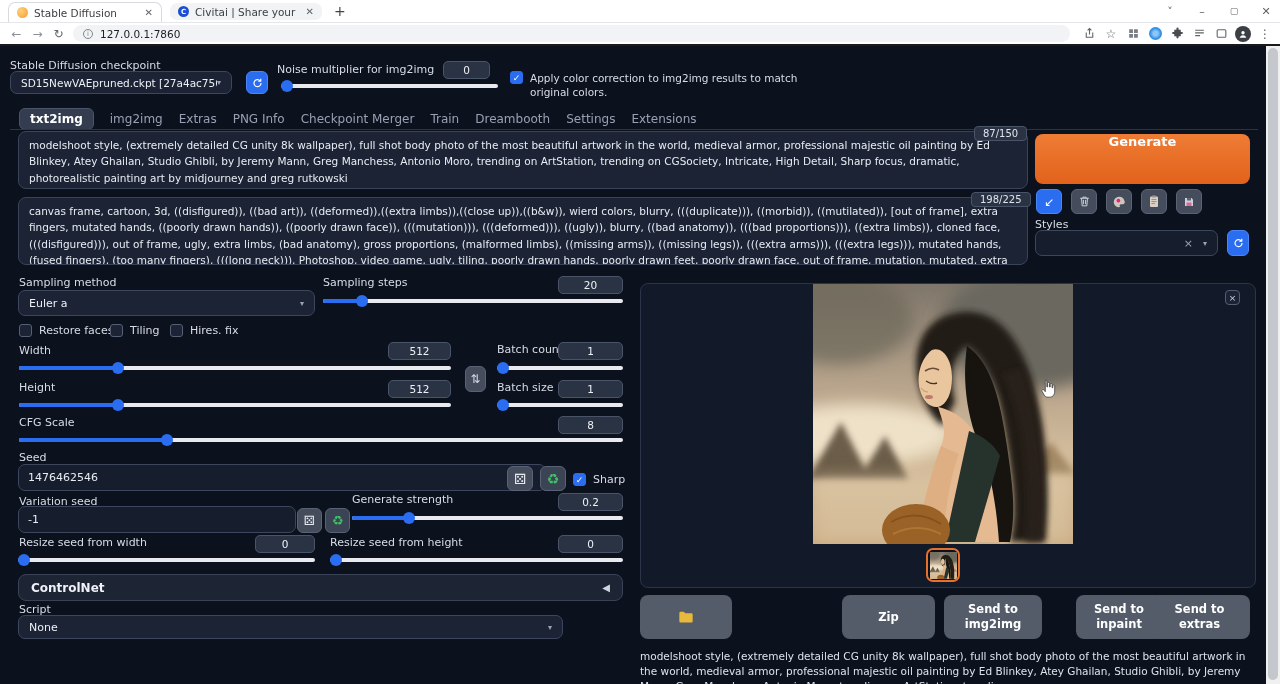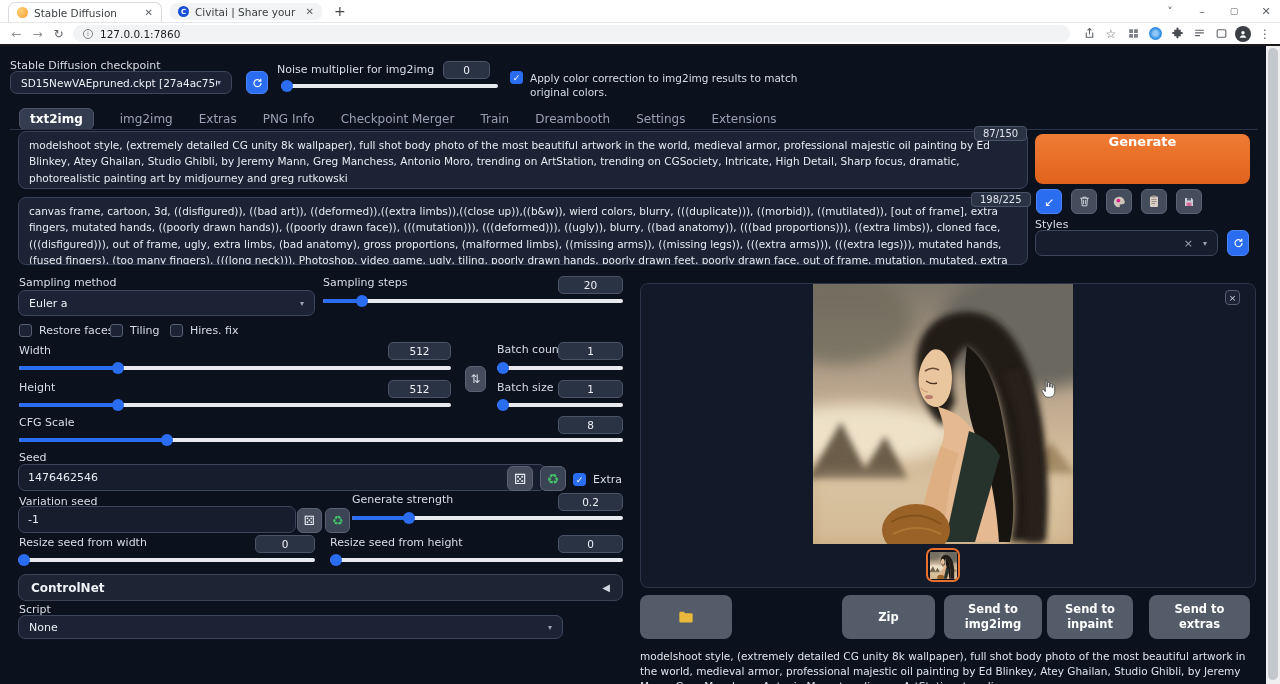--- a/index.html
+++ b/index.html
@@ -36,21 +36,21 @@
   .caret{margin-left:auto;color:#9aa3b5;font-size:8px}
   .inputbox{position:absolute;background:#161d2c;border:1px solid #3c475e;border-radius:7px;color:#e8ecf3;font-size:11px;display:flex;align-items:center;padding:0 9px}
   .chip{position:absolute;background:#2a3344;border:1px solid #4a5468;border-radius:4px;font-size:10px;color:#dfe4ec;padding:1px 8px;z-index:5}
   .ta{position:absolute;background:#1b2334;border:1px solid #39445a;border-radius:8px;color:#e8ecf3;font-size:10.5px;line-height:1.55;padding:5px 10px;overflow:hidden}
   .cb{position:absolute;display:flex;align-items:flex-start;gap:7px}
   .cbbox{width:13px;height:13px;border:1px solid #556074;border-radius:3px;background:#1b2334;flex:0 0 auto;color:transparent;font-size:9px;line-height:12px;text-align:center}
   .cb.checked .cbbox{background:#2a6df0;border-color:#2a6df0;color:#fff}
   .cblbl{font-size:11px;color:#d7dce6}
   .smbtn{position:absolute;background:#454d5d;border:1px solid #5a6375;border-radius:6px;display:flex;align-items:center;justify-content:center}
   .smbtn.blue{background:#2a6df0;border-color:#4a86f5}
-  .navtabs{position:absolute;left:19px;top:107px;display:flex;align-items:center;gap:26px;height:23px}
+  .navtabs{position:absolute;left:19px;top:107px;display:flex;align-items:center;gap:16px;height:23px}
   .navtab{font-size:12px;color:#98a1b3;white-space:nowrap}
   .navtab.active{background:#343d4f;border:1px solid #4a5468;border-radius:6px;color:#fff;font-weight:bold;padding:3px 10px;font-size:12px}
   .tabline{position:absolute;left:10px;top:129px;width:1248px;height:1px;background:#2a3347}
   .genbtn{position:absolute;left:1035px;top:134px;width:215px;height:50px;border-radius:8px;background:linear-gradient(180deg,#ef7c35,#e2621c);display:flex;justify-content:center;color:#fff;font-weight:bold;font-size:13px}
   .outpanel{position:absolute;left:640px;top:283px;width:616px;height:305px;background:#121928;border:1px solid #2b3448;border-radius:8px}
   .graybtn{position:absolute;top:595px;height:44px;background:#545b69;border-radius:8px;color:#fff;font-size:11.5px;font-weight:bold;display:flex;align-items:center;justify-content:center;text-align:center;line-height:1.3;padding:0 6px}
   .scrollbar{position:absolute;right:0;top:46px;width:14px;height:638px;background:#f0f0f0}
   .scrollthumb{position:absolute;left:2px;top:2px;width:10px;height:632px;background:#c4c7cc;border-radius:5px}
   .acc{position:absolute;left:18px;top:574px;width:605px;height:27px;background:#1d2434;border:1px solid #3a4356;border-radius:8px;display:flex;align-items:center;padding:0 12px;color:#f0f2f7;font-size:12px;font-weight:bold}
   .accarrow{margin-left:auto;color:#cfd5df;font-size:10px;font-weight:normal}
@@ -280,21 +280,21 @@
     <span>1476462546</span>
   </div>
   <div class="smbtn" style="left:507px;top:466px;width:26px;height:25px;color:#e6e9ef;font-size:14px">
     <span>⚄</span>
   </div>
   <div class="smbtn" style="left:540px;top:466px;width:26px;height:25px;color:#43c167;font-size:14px;background:#3a4455">
     <span>♻</span>
   </div>
   <div class="cb checked" style="left:573px;top:473px">
     <span class="cbbox">✓</span>
-    <span class="cblbl">Extra</span>
+    <span class="cblbl">Sharp</span>
   </div>
 
   <div class="lbl" style="left:19px;top:495px">Variation seed</div>
   <div class="inputbox" style="left:18px;top:506px;width:278px;height:27px">
     <span>-1</span>
   </div>
   <div class="smbtn" style="left:297px;top:508px;width:25px;height:25px;color:#e6e9ef;font-size:13px">
     <span>⚄</span>
   </div>
   <div class="smbtn" style="left:325px;top:508px;width:25px;height:25px;color:#43c167;font-size:13px;background:#3a4455">
@@ -386,21 +386,21 @@
     <svg width="16" height="14" viewBox="0 0 24 20">
         <path d="M2 4c0-1.1.8-2 1.8-2h5l2 2.2h9.4c1 0 1.8.9 1.8 2v10c0 1.1-.8 2-1.8 2H3.8C2.8 18.2 2 17.3 2 16.2Z" fill="#e9b93d"></path>
       </svg>
   </div>
   <div class="graybtn" style="left:842px;width:93px">
     <span>Zip</span>
   </div>
   <div class="graybtn" style="left:944px;width:98px">
     <span style="width:60px">Send to img2img</span>
   </div>
-  <div class="graybtn" style="left:1047px;width:86px">
+  <div class="graybtn" style="left:1076px;width:86px">
     <span style="width:55px">Send to inpaint</span>
   </div>
   <div class="graybtn" style="left:1149px;width:101px">
     <span>Send to extras</span>
   </div>
 
   <div class="infotext">modelshoot style, (extremely detailed CG unity 8k wallpaper), full shot body photo of the most beautiful artwork in the world, medieval armor, professional majestic oil painting by Ed Blinkey, Atey Ghailan, Studio Ghibli, by Jeremy Mann, Greg Manchess, Antonio Moro, trending on ArtStation, trending on</div>
 
   <div class="scrollbar">
     <div class="scrollthumb"></div>

